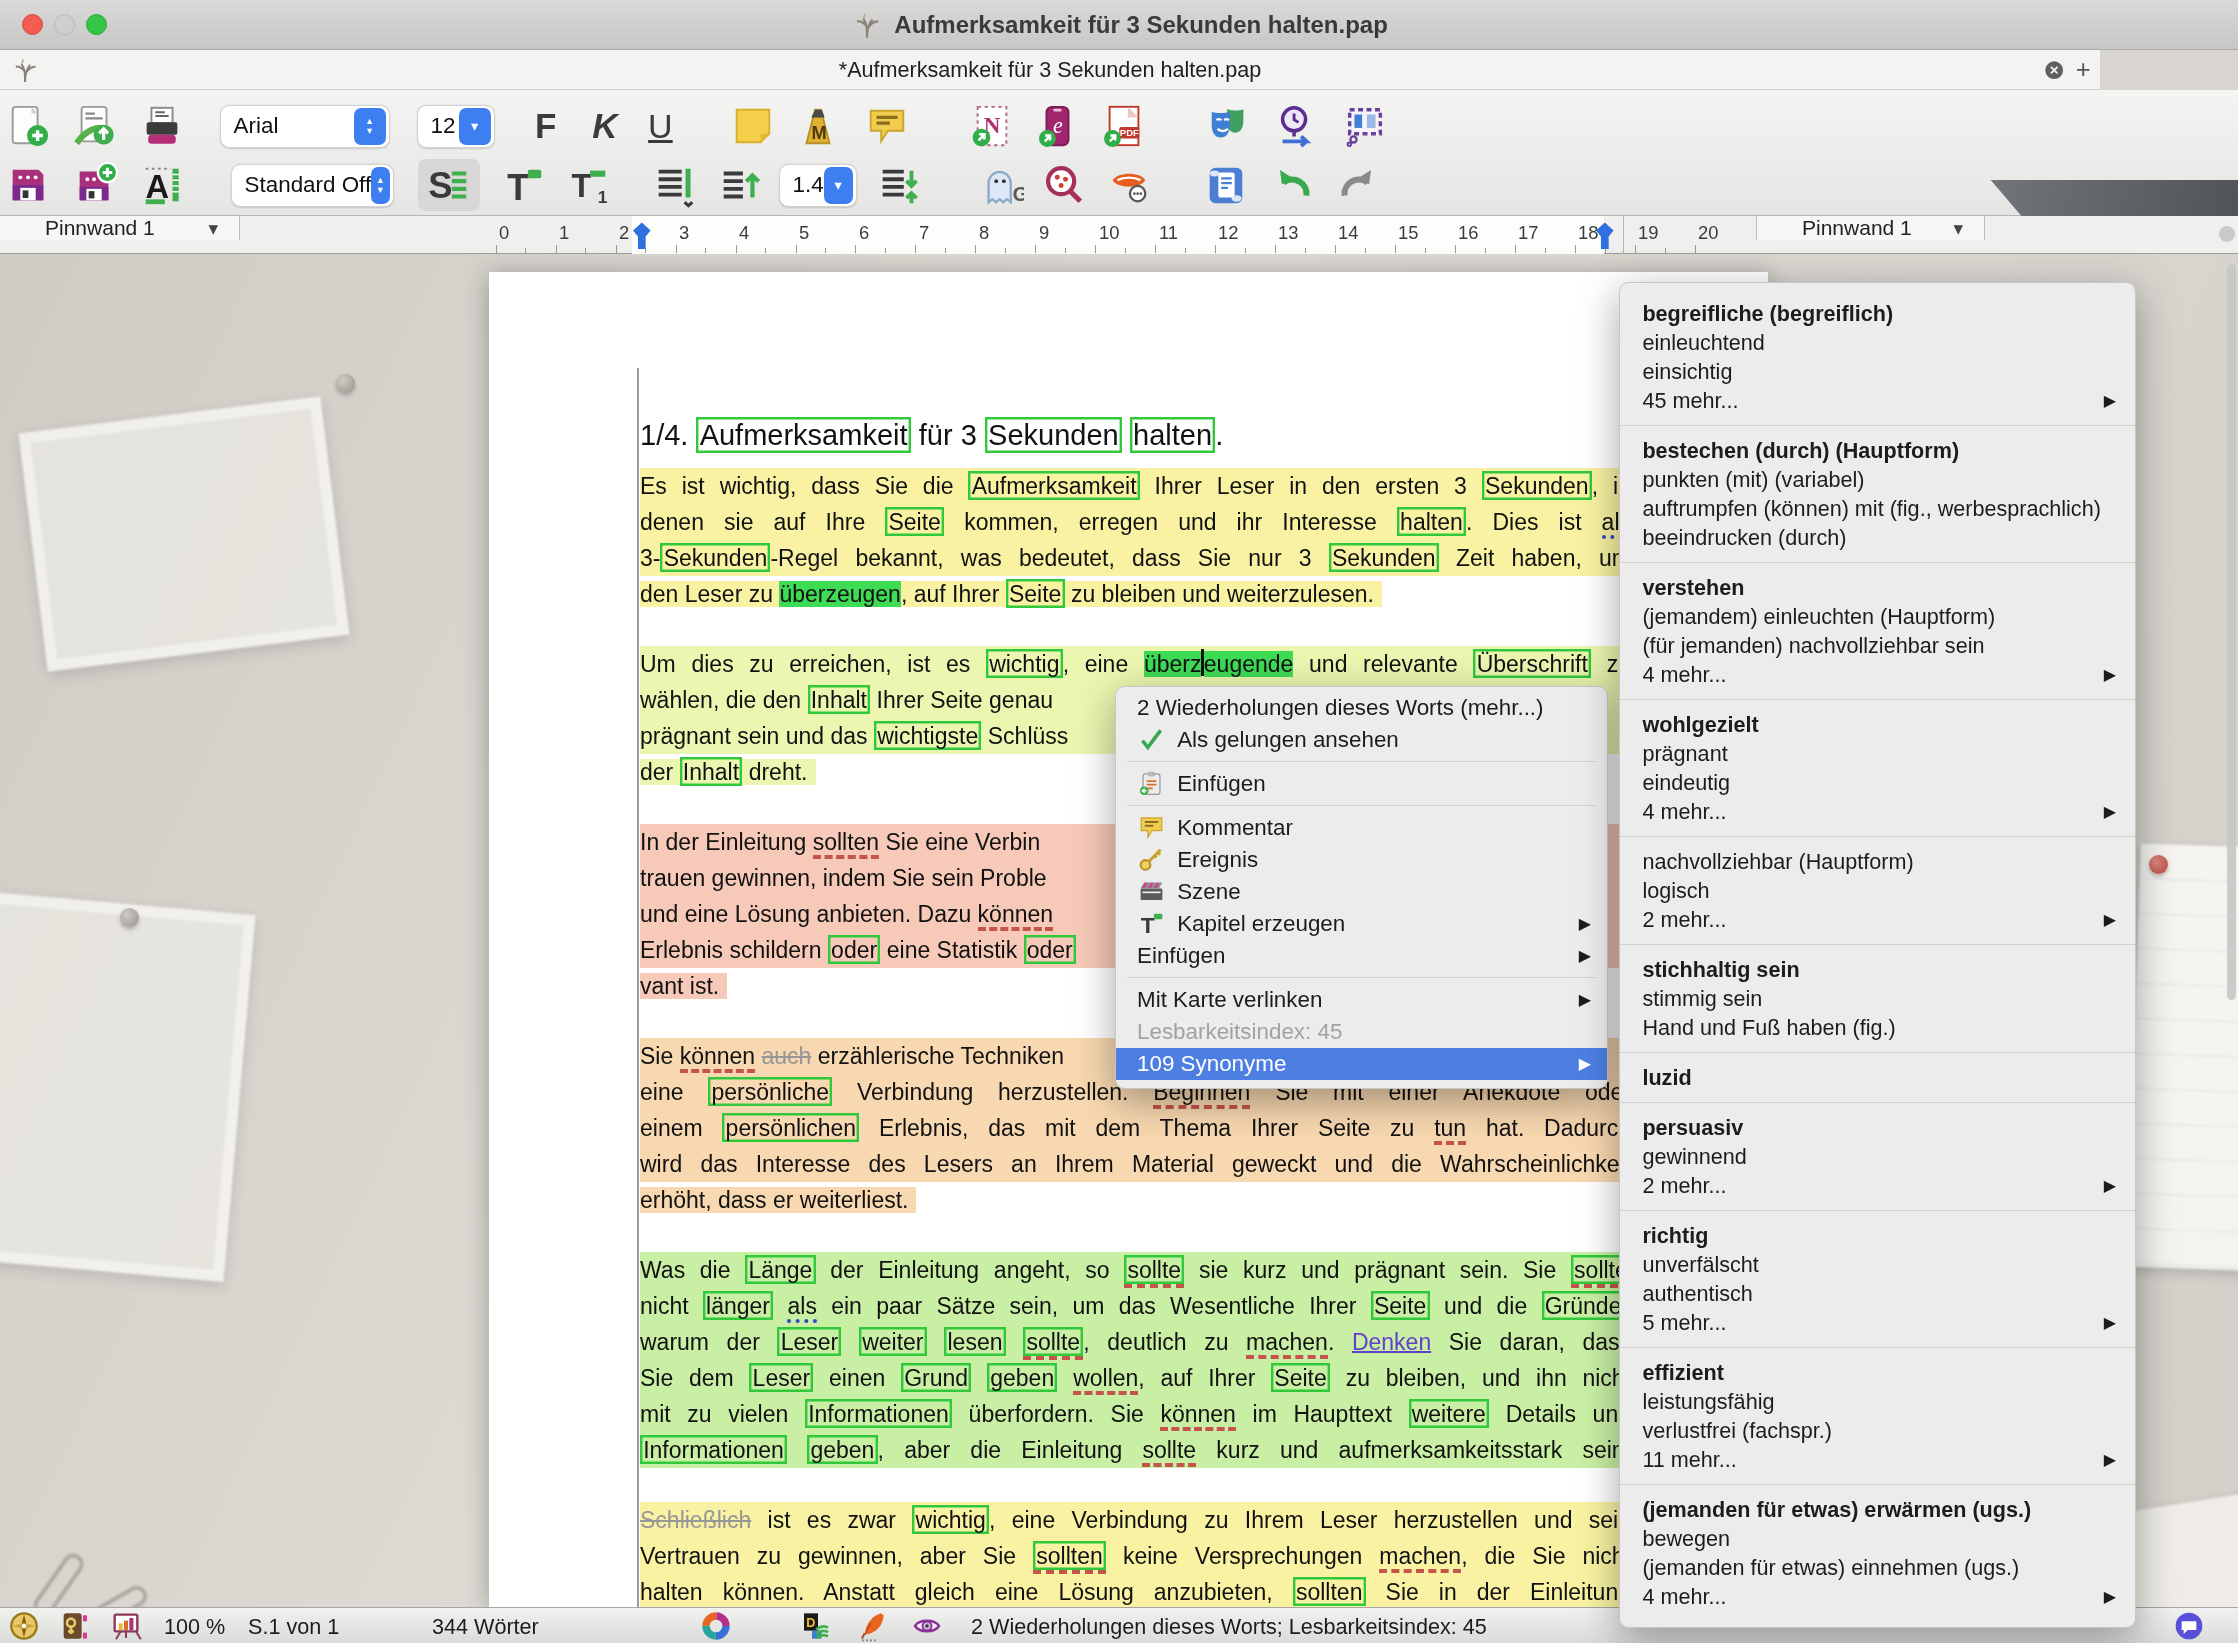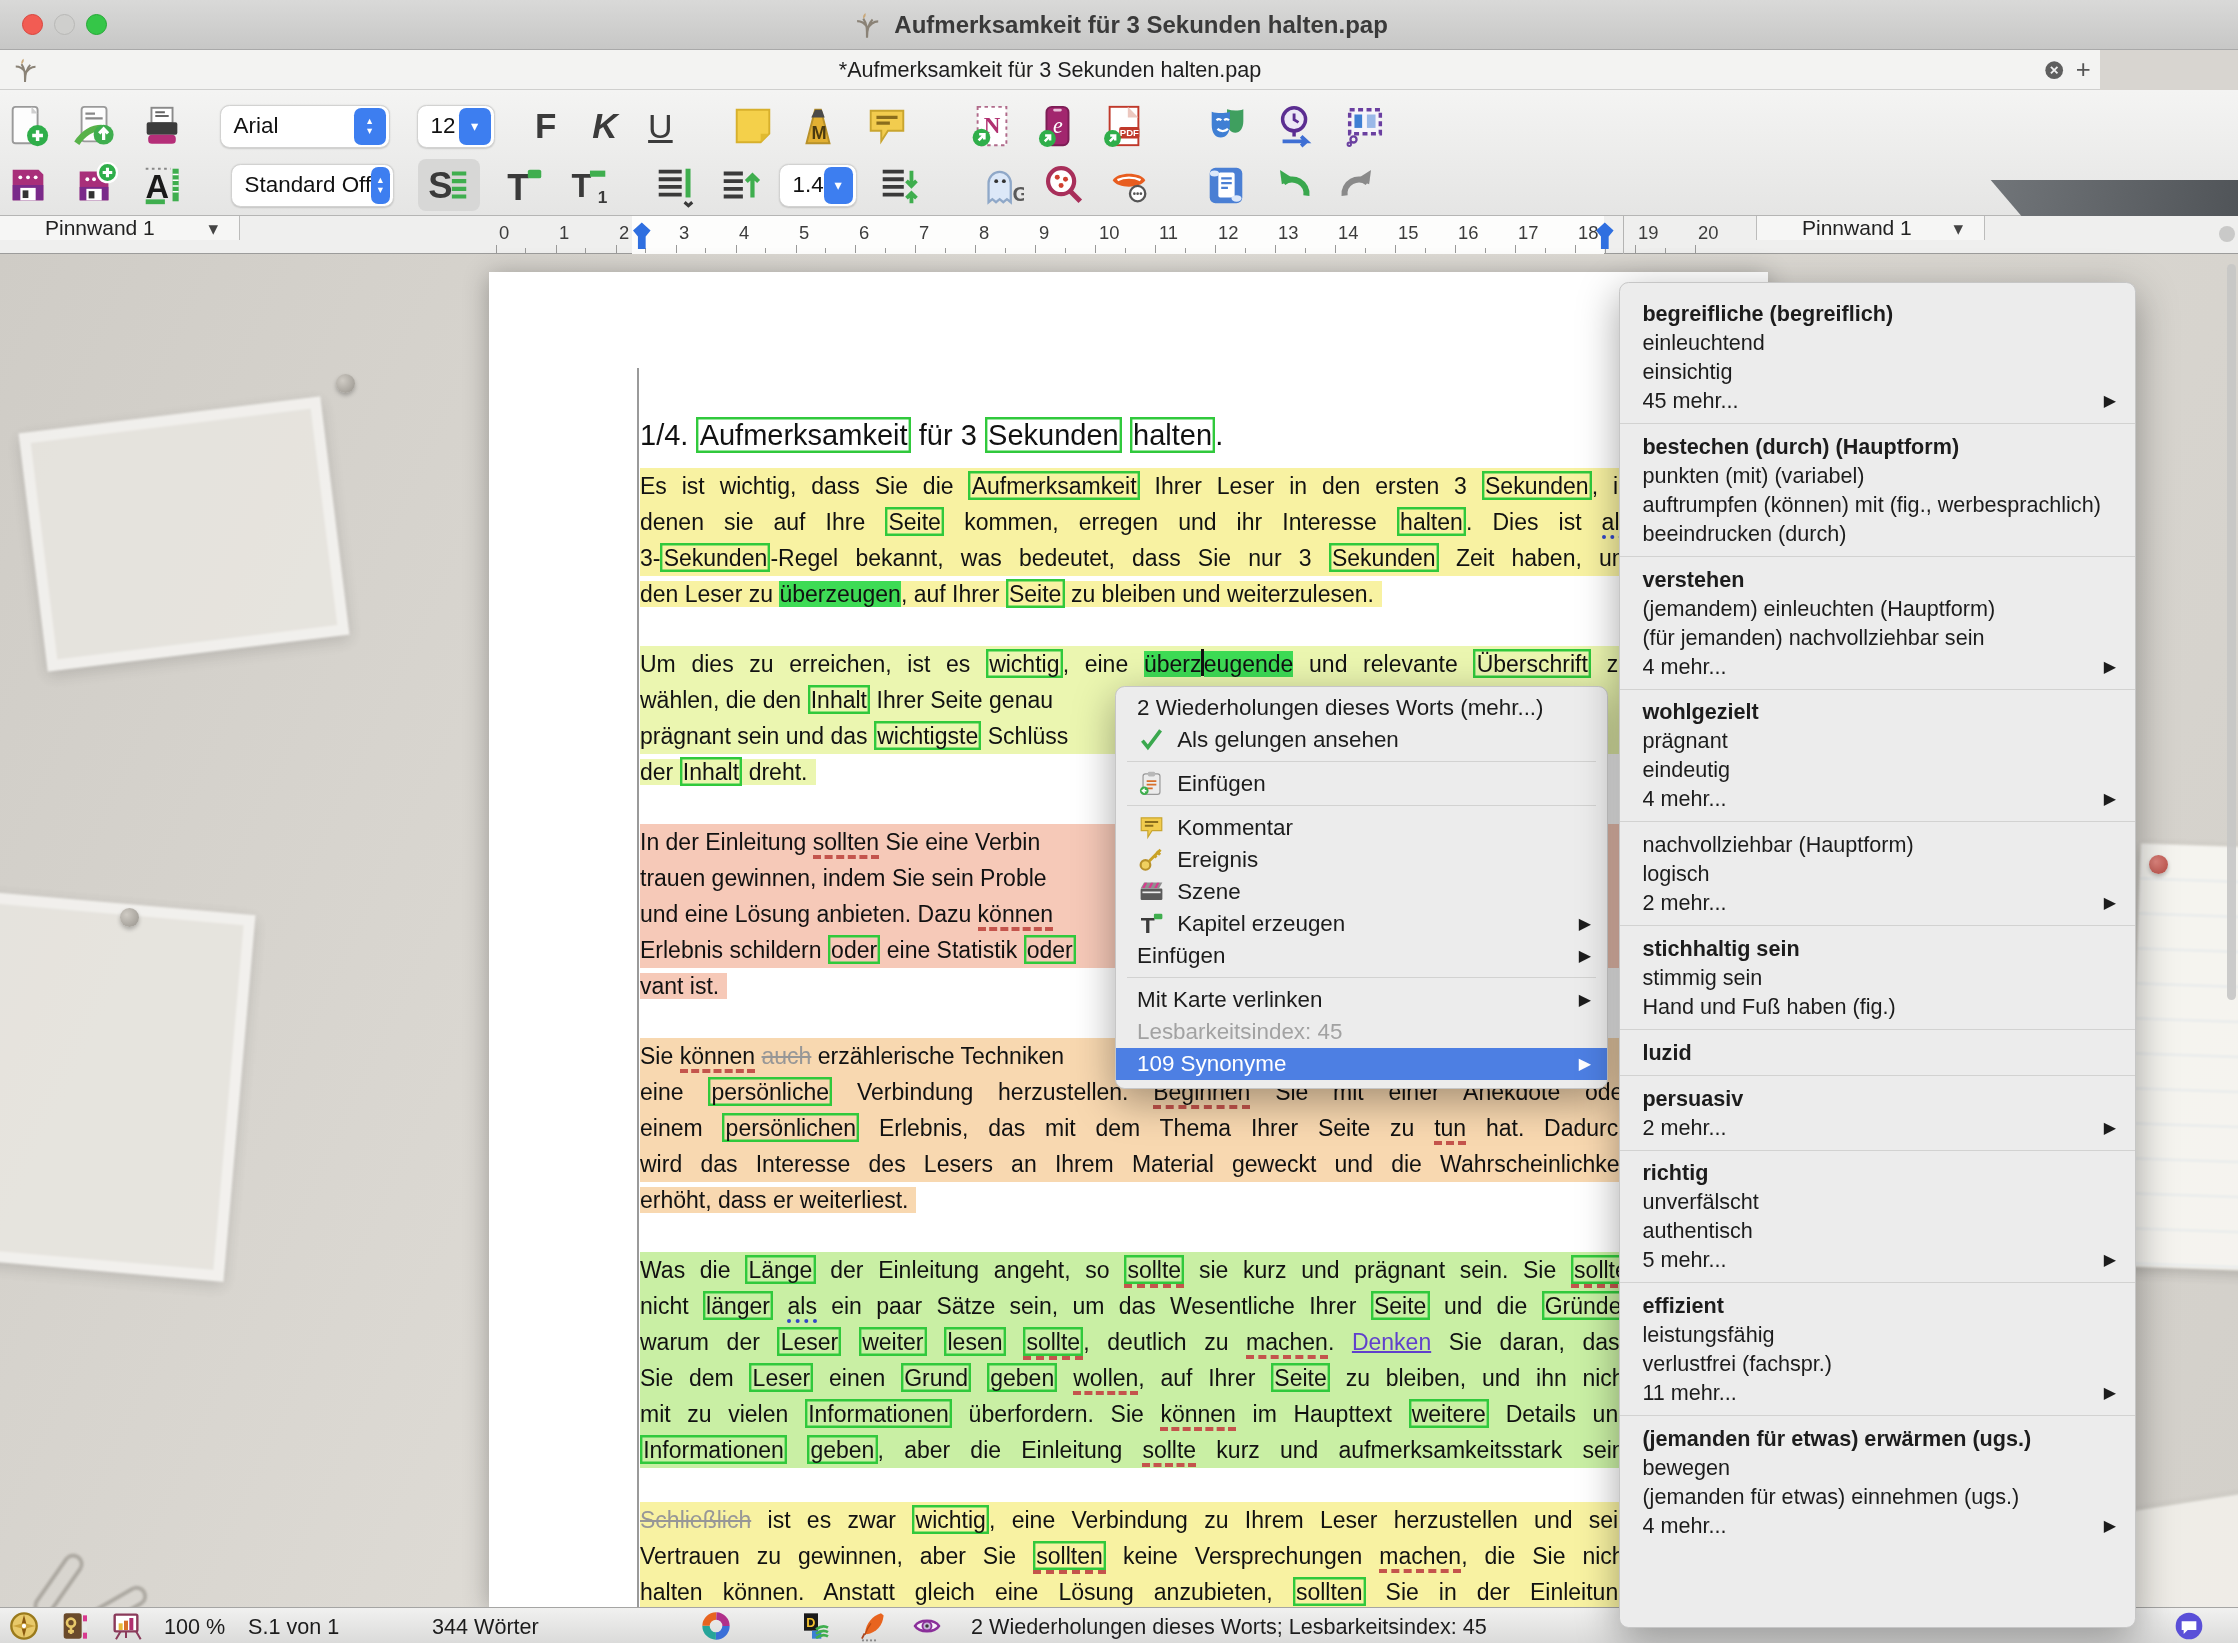--- a/index.html
+++ b/index.html
@@ -110,21 +110,21 @@
   .cm-row .cm-icon svg { width:29px; height:29px; }
   .cm-row .arrow { margin-left:auto; font-size:16px; color:#1c1c1c; }
   .cm-row.disabled { color:#a2a2a2; }
   .cm-row.selected { background:var(--accent); color:#fff; }
   .cm-row.selected .arrow { color:#fff; }
   .cm-div { height:0.8px; background:#d2d2d1; margin:5.6px 11.2px; }
 
   
   #synonym-menu { position:absolute; left:1619px; top:282px; width:517px; height:1346px;
     background:#ececec; border:0.8px solid #c6c6c6; border-radius:9.6px; overflow:hidden;
-    box-shadow:0 11.2px 40px rgba(0,0,0,.35); z-index:31; display:flex; flex-direction:column; padding:8px 0; }
+    box-shadow:0 11.2px 40px rgba(0,0,0,.35); z-index:31; display:flex; flex-direction:column; justify-content:space-between; padding:8px 0; }
   .syn-group { padding:8px 0; }
   .syn-row { height:29px; line-height:29px; font-size:21.6px; color:#1c1c1c; padding:0 19px 0 22.4px;
     display:flex; align-items:center; white-space:nowrap; }
   .syn-row.head { font-weight:bold; }
   .syn-row .arrow { margin-left:auto; font-size:16px; }
   .syn-div { height:0.8px; background:#d2d2d1; }
 
   
   #statusbar { position:absolute; left:0; top:1607px; width:2239px; height:37px;
     background:linear-gradient(#f1f1f0,#dadad9); border-top:0.8px solid #a5a5a4; z-index:20; }
@@ -805,20 +805,23 @@
         <span>Hand und Fuß haben (fig.)</span>
       </div>
     </div>
     <div class="syn-div"></div>
     <div class="syn-group">
       <div class="syn-row head">luzid</div>
     </div>
     <div class="syn-div"></div>
     <div class="syn-group">
       <div class="syn-row head">persuasiv</div>
+      <div class="syn-row">
+        <span>gewinnend</span>
+      </div>
       <div class="syn-row">
         <span>2 mehr...</span>
         <span class="arrow">▶</span>
       </div>
     </div>
     <div class="syn-div"></div>
     <div class="syn-group">
       <div class="syn-row head">richtig</div>
       <div class="syn-row">
         <span>unverfälscht</span>

